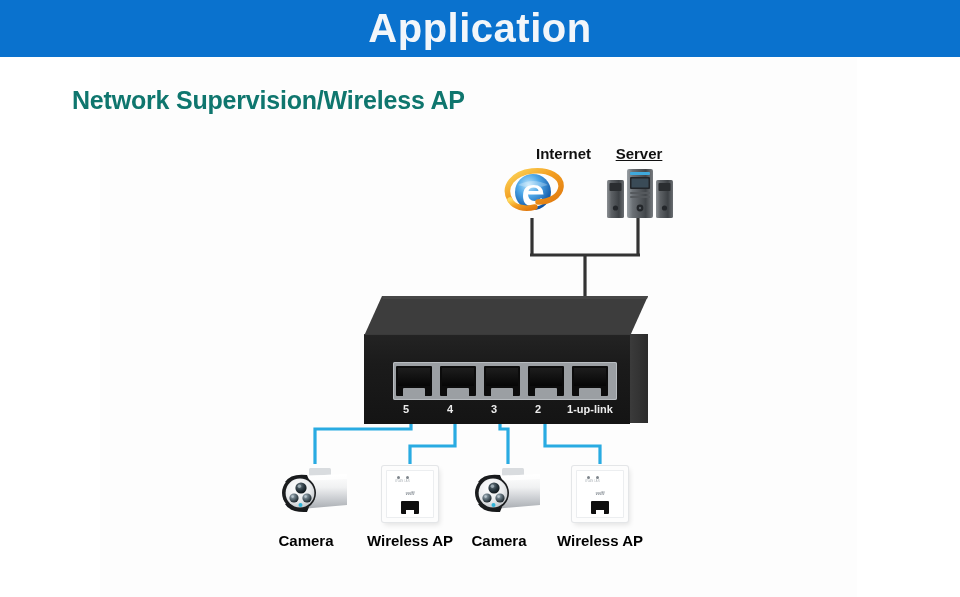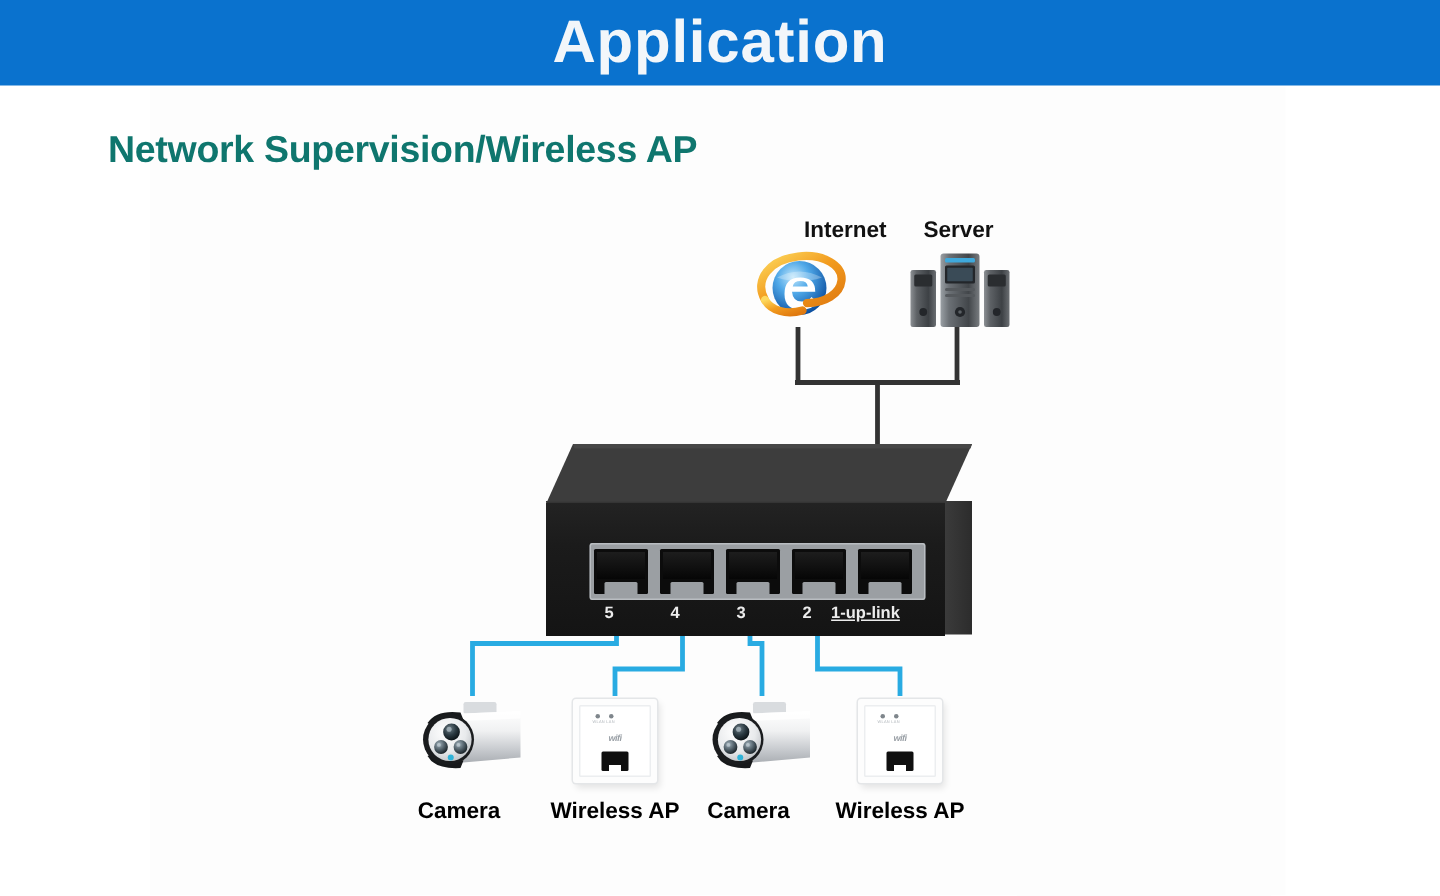--- a/index.html
+++ b/index.html
@@ -59,21 +59,21 @@
   
   .node-label {
     position: absolute;
     font-size: 15px;
     font-weight: bold;
     color: #111111;
     white-space: nowrap;
     text-align: center;
   }
   #label-internet { left: 516px; top: 145px; width: 95px; }
-  #label-server   { left: 595px; top: 145px; width: 88px; }
+  #label-server   { left: 595px; top: 145px; width: 88px; text-decoration: underline; }
 
   
   .ie-icon {
     position: absolute; left: 504px; top: 165px;
     width: 60px; height: 52px;
   }
 
   
   .server-group {
     position: absolute; left: 606px; top: 166px;
@@ -317,21 +317,21 @@
       <div class="port" style="left:47px"></div>
       <div class="port" style="left:91px"></div>
       <div class="port" style="left:135px"></div>
       <div class="port" style="left:179px"></div>
     </div>
 
     <div class="port-label" style="left:20px;  width:44px;">5</div>
     <div class="port-label" style="left:64px;  width:44px;">4</div>
     <div class="port-label" style="left:108px; width:44px;">3</div>
     <div class="port-label" style="left:152px; width:44px;">2</div>
-    <div class="port-label" style="left:180px; width:66px;text-decoration:underline;">1-up-link</div>
+    <div class="port-label" style="left:193px; width:66px;">1-up-link</div>
   </div>
 
   <div class="camera" style="left:275px; top:464px;">
     <svg viewBox="0 0 80 56" width="80" height="56">
       <defs>
         <linearGradient id="camBody" x1="0" y1="0" x2="0" y2="1">
           <stop offset="0%" stop-color="#ffffff"></stop>
           <stop offset="38%" stop-color="#f0f1f2"></stop>
           <stop offset="72%" stop-color="#c9ccd0"></stop>
           <stop offset="100%" stop-color="#a9adb2"></stop>

